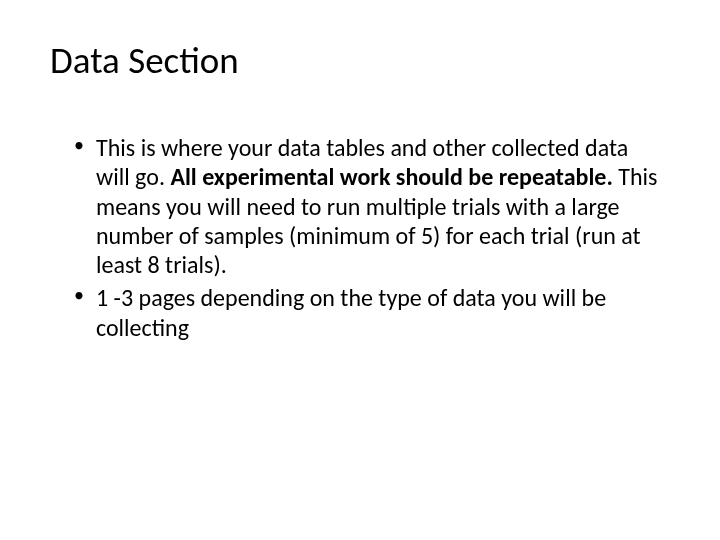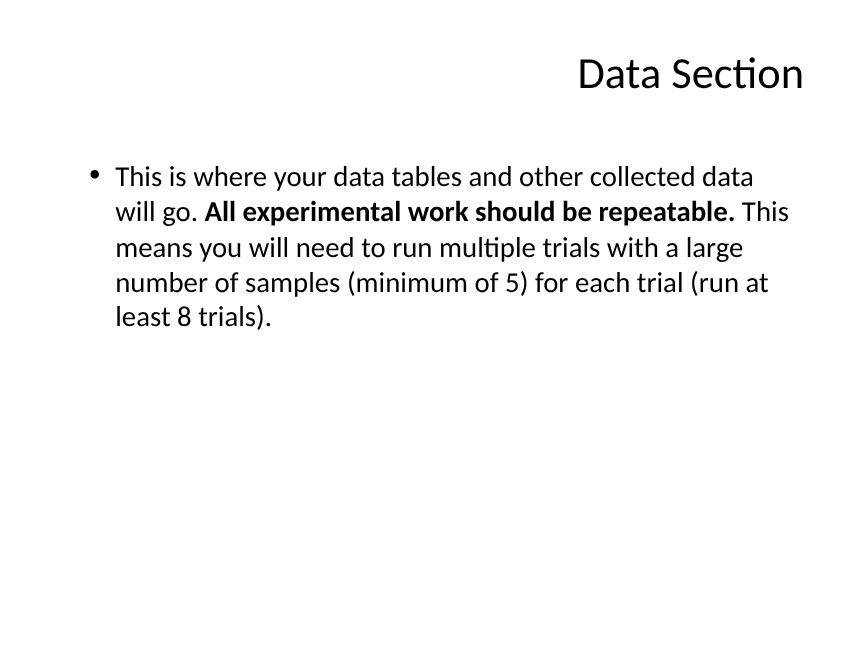--- a/index.html
+++ b/index.html
@@ -12,21 +12,21 @@
       overflow: hidden;
     }
     .slide {
       width: 100%;
       height: 100%;
       padding: 30px 50px 40px 50px;
     }
     .title {
       font-size: 37px;
       font-weight: 400;
-      text-align: right;
+      text-align: left;
       margin-bottom: 50px;
       margin-top: 8px;
     }
     .content {
       padding-left: 24px;
       padding-right: 10px;
     }
     .bullet {
       font-size: 24px;
       line-height: 1.22;
@@ -45,14 +45,17 @@
   </style>
 </head>
 <body>
 
 <div class="slide">
   <h1 class="title">Data Section</h1>
   <div class="content">
     <div class="bullet">
       <span> This is where your data tables and other collected data will go. </span><span class="bold">All experimental work should be repeatable.</span><span> This means you will need to run multiple trials with a large number of samples (minimum of 5) for each trial (run at least 8 trials).</span>
     </div>
+    <div class="bullet">
+      <span>1 -3 pages depending on the type of data you will be collecting</span><span class="bold"></span><span></span>
+    </div>
   </div>
 </div>
 
 </body></html>

